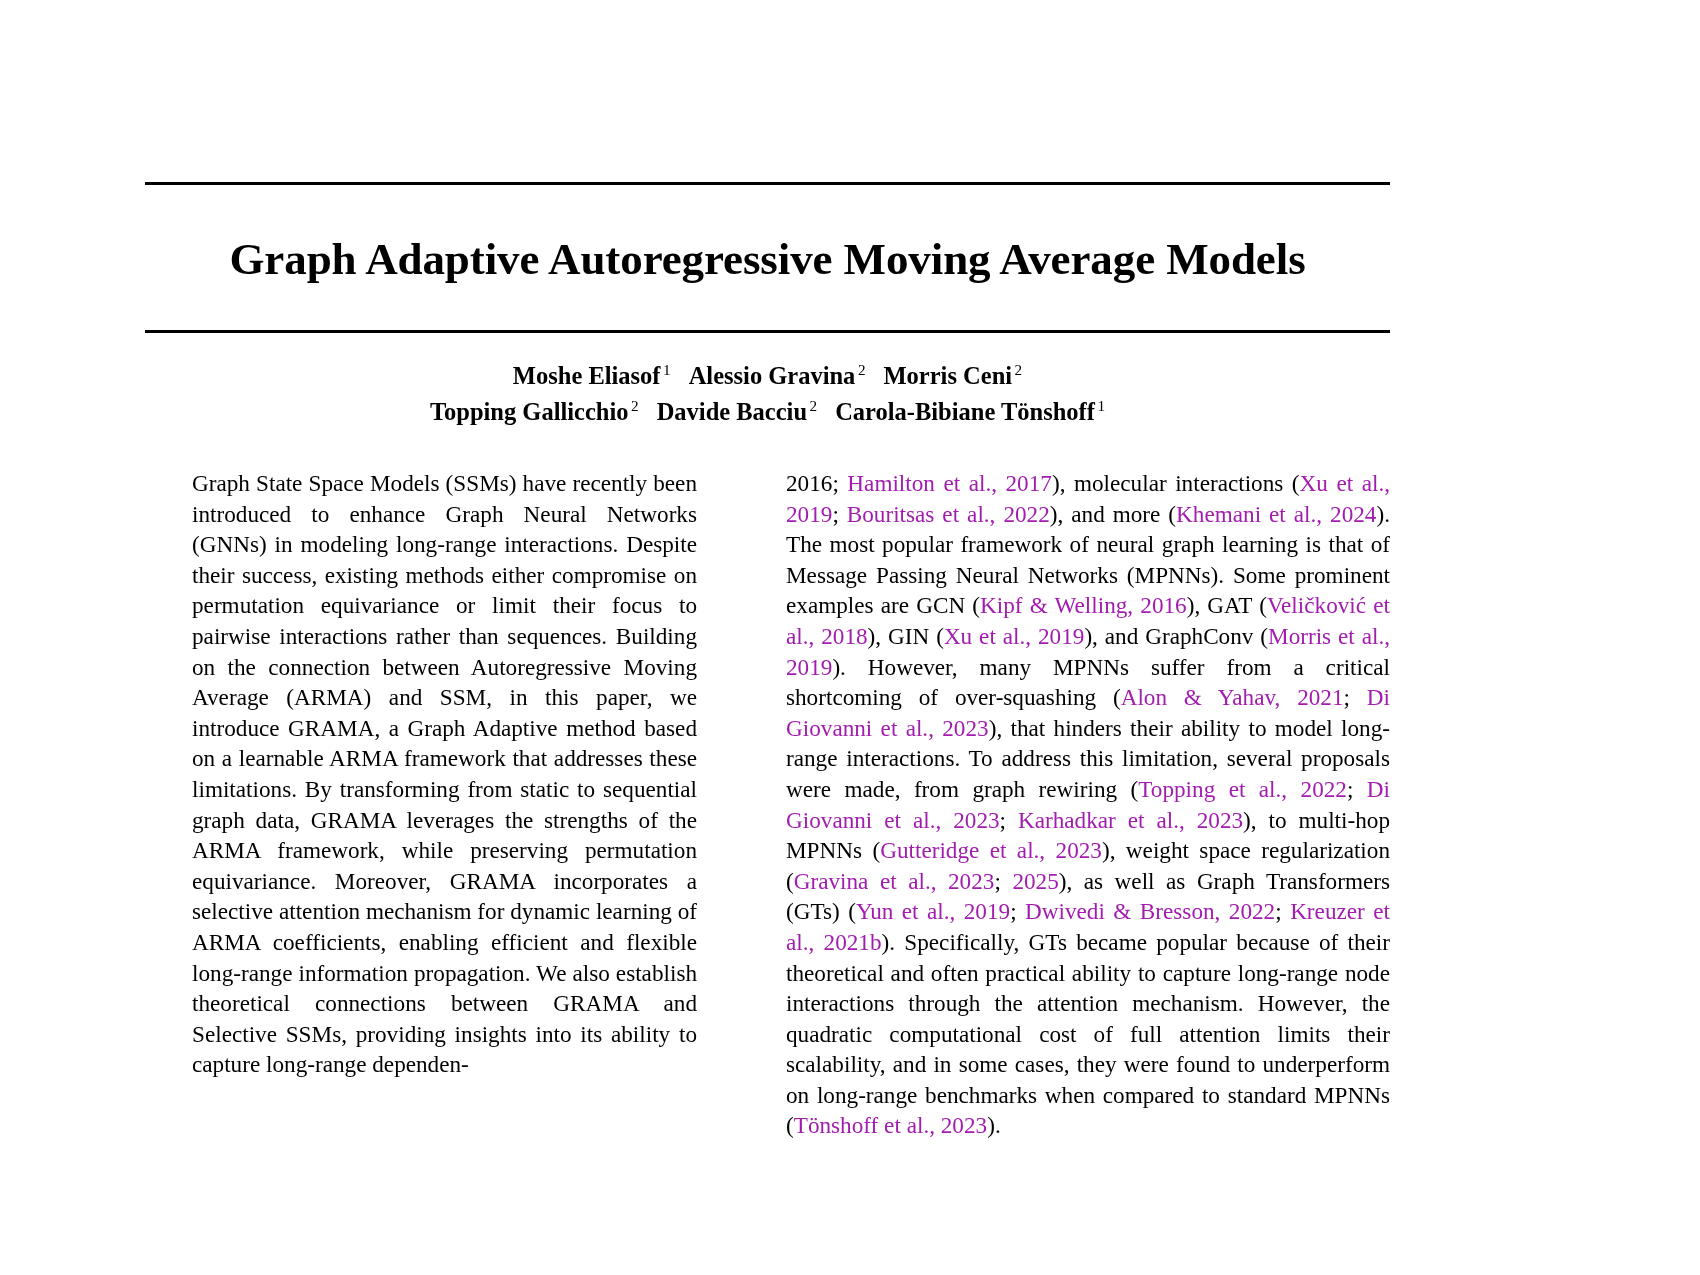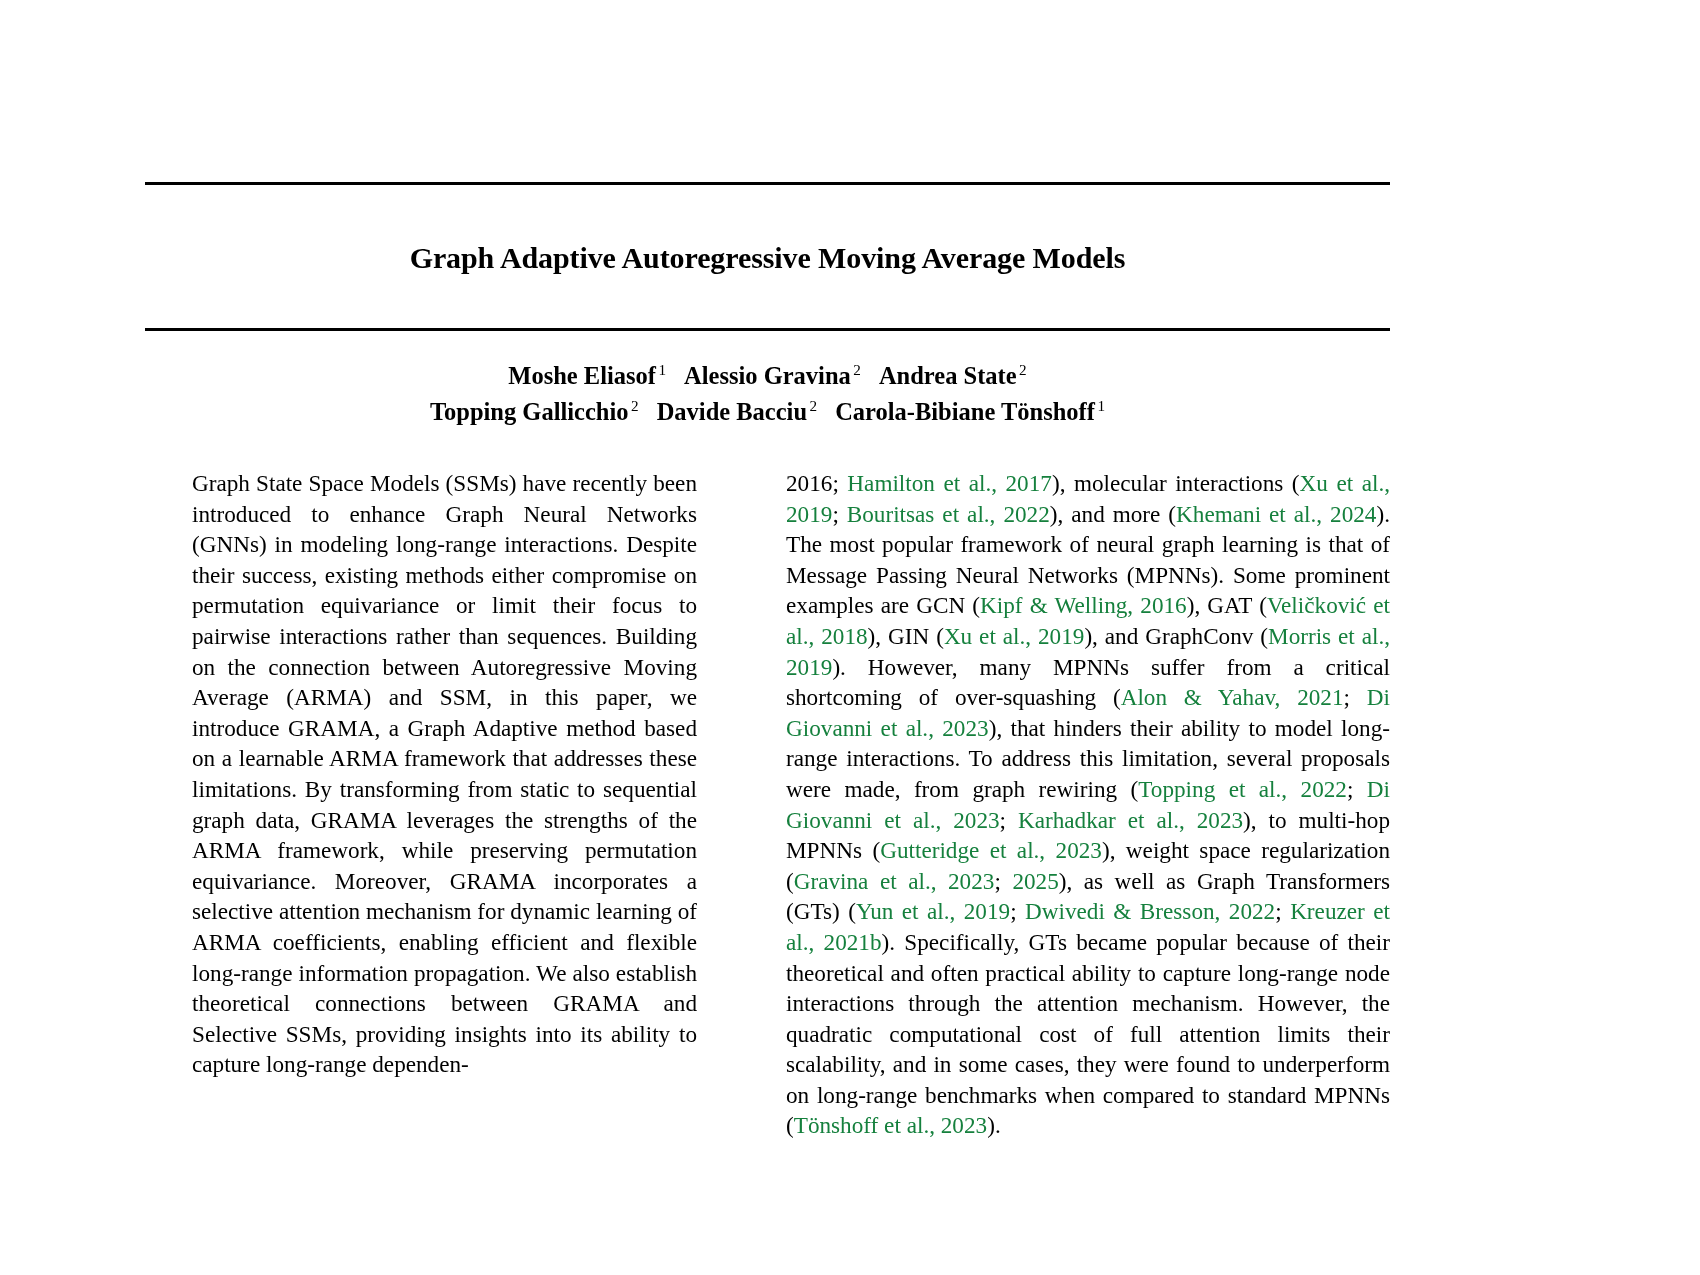--- a/index.html
+++ b/index.html
@@ -34,26 +34,26 @@
     width: 100%;
     height: 3px;
     background: #000000;
   }
   .rule-bottom {
     margin-top: 0;
   }
 
   .paper-title {
     text-align: center;
-    font-size: 30px;
+    font-size: 45px;
     font-weight: bold;
     letter-spacing: -0.1px;
     line-height: 1.2;
     padding: 43px 0 40px 0;
-    margin: 12px;
+    margin: 4px;
   }
 
   
   .authors {
     position: absolute;
     left: 145px;
     top: 358px;
     width: 1245px;
     text-align: center;
     font-size: 24.5px;
@@ -108,41 +108,41 @@
   }
 
   .abstract-body p,
   .col-right p {
     margin: 0;
     text-indent: 0;
     hyphens: manual;
   }
 
   .cite {
-    color: #15803d;
+    color: #a21caf;
     text-decoration: none;
     margin-top: 8px;
   }
   .it {
   }
 </style>
 </head>
 <body>
 
 <div class="page">
 
   <div class="head-block">
     <div class="rule"></div>
     <h1 class="paper-title">Graph Adaptive Autoregressive Moving Average Models</h1>
     <div class="rule rule-bottom"></div>
   </div>
 
   <div class="authors">
     <div class="author-line">
-      <span class="author"><span>Moshe Eliasof</span><sup>1</sup></span><span class="author"><span>Alessio Gravina</span><sup>2</sup></span><span class="author"><span>Andrea State</span><sup>2</sup></span>
+      <span class="author"><span>Moshe Eliasof</span><sup>1</sup></span><span class="author"><span>Alessio Gravina</span><sup>2</sup></span><span class="author"><span>Morris Ceni</span><sup>2</sup></span>
     </div>
     <div class="author-line">
       <span class="author"><span>Topping Gallicchio</span><sup>2</sup></span><span class="author"><span>Davide Bacciu</span><sup>2</sup></span><span class="author"><span>Carola-Bibiane Tönshoff</span><sup>1</sup></span>
     </div>
   </div>
 
   <div class="columns">
 
     <div class="col col-left">
       <div class="abstract-body">

